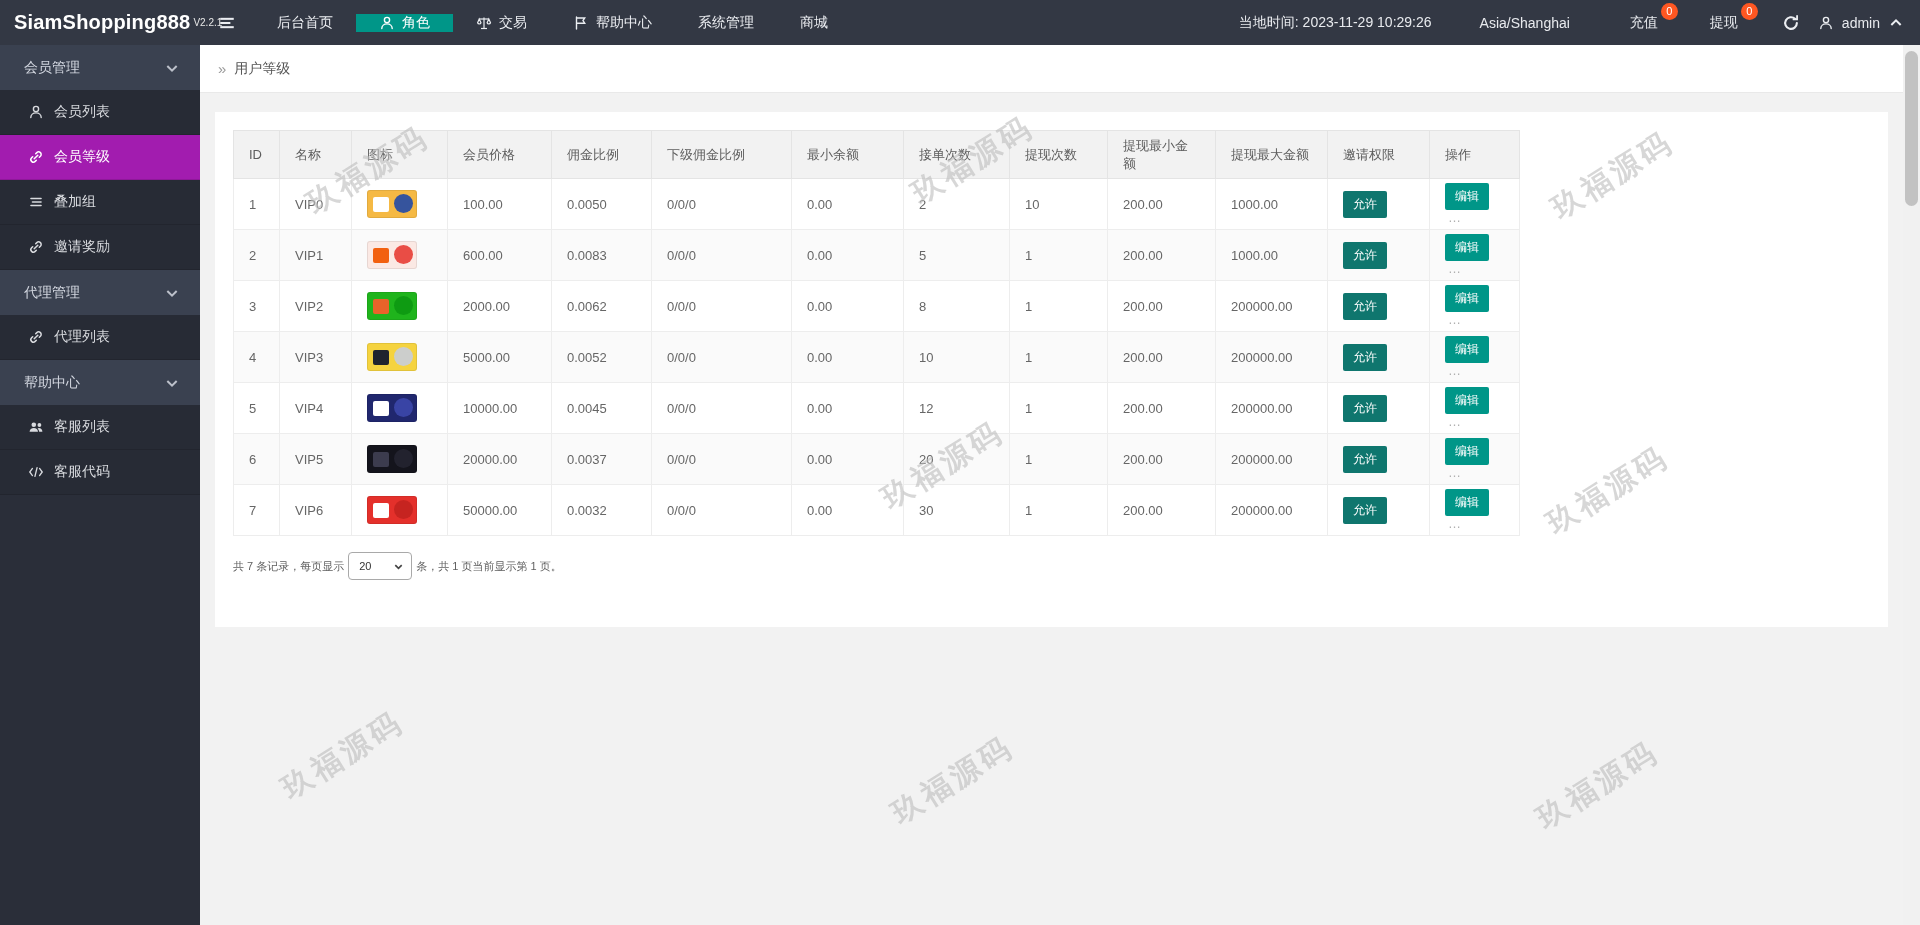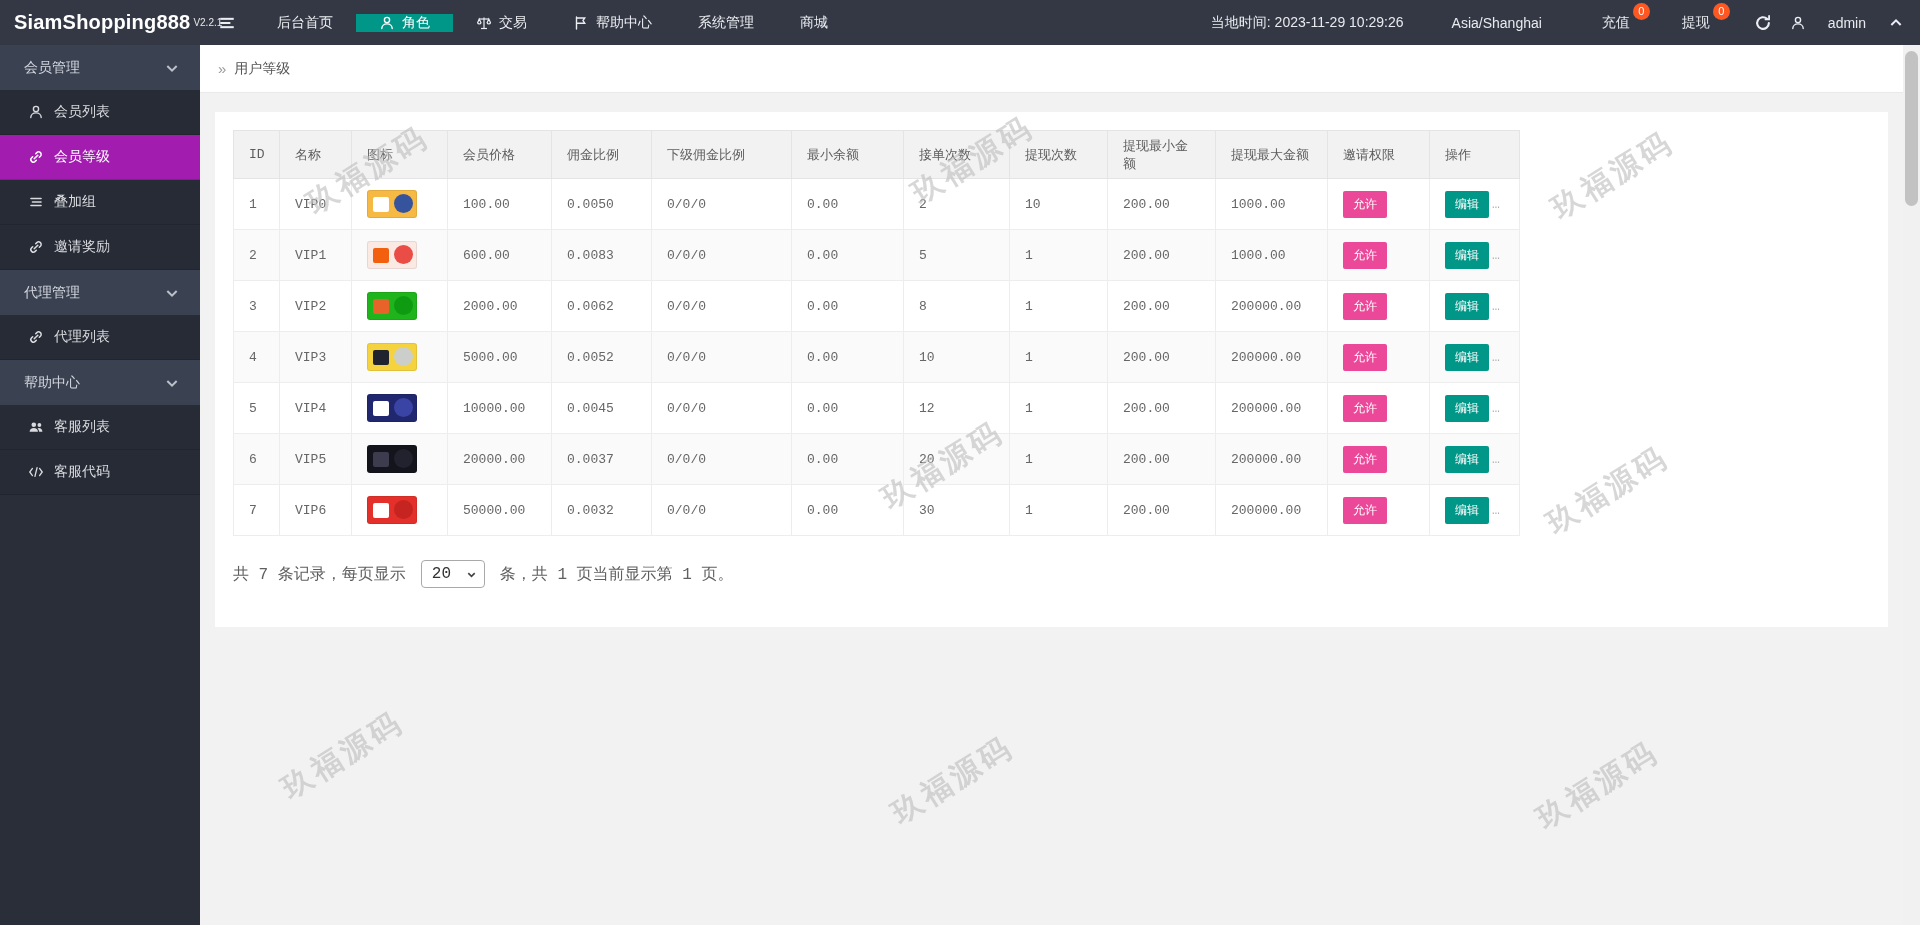--- a/index.html
+++ b/index.html
@@ -24,21 +24,21 @@
   .nav-item.icon-only { padding:0 18px; }
   .top-right { margin-left:auto; display:flex; align-items:center; padding-right:16px; color:#e8eaee; }
   .time-label { font-size:14px; margin-right:26px;margin-left:8px; }
   .tz-label { font-size:14px; margin-right:34px;margin-left:22px; }
   .badge-item { position:relative; padding:0 16px; margin:0 10px; cursor:pointer; }
   .badge {
     position:absolute; top:-11px; right:-4px; min-width:17px; height:17px; line-height:17px;
     background:#ff5722; color:#fff; font-size:11px; border-radius:9px; text-align:center; padding:0 4px;
   }
   .refresh-btn { margin:0 18px; cursor:pointer; display:flex; align-items:center; }
-  .user-box { display:flex; align-items:center; gap:22px; cursor:pointer; }
+  .user-box { display:flex; align-items:center; gap:8px; cursor:pointer; }
   .icon { display:inline-flex; width:16px; height:16px; align-items:center; justify-content:center; }
   .icon svg { width:100%; height:100%; }
   .icon-lg { width:18px; height:18px; }
   
   .sidebar {
     position:absolute; left:0; top:45px; width:200px; height:880px;
     background:#2a2e39; z-index:15;
   }
   .side-group {
     height:45px; background:#3a4150; color:#d3d7e0; display:flex; align-items:center;
@@ -53,44 +53,43 @@
   
   .main { position:absolute; left:200px; top:45px; width:1703px; height:880px; }
   .crumb-bar {
     height:48px; background:#fff; border-bottom:1px solid #e9e9e9;
     display:flex; align-items:center; padding-left:18px; color:#545454;
   }
   .crumb-mark { color:#9a9a9a; margin-right:8px; font-size:15px; }
   .card {
     margin:19px 15px 0 15px; background:#fff; min-height:515px; padding:18px 18px 30px 18px;
     position:relative;
-    font-family:Liberation Mono, monospace;
   }
   table.grid { border-collapse:collapse; table-layout:fixed; width:1286px; font-size:13px; }
   .grid th {
     background:#f2f2f2; color:#5c5c5c; font-weight:normal; text-align:left;
     height:48px; padding:0 15px; border:1px solid #e4e4e4; font-size:13px;
   }
   .grid td {
     height:51px; padding:0 15px; border:1px solid #ededed; color:#666; background:#fff;
   }
   .grid tr.even td { background:#fafafa; }
   .vip-img {
     width:50px; height:28px; border-radius:3px; position:relative; overflow:hidden;
     box-shadow:0 0 0 1px rgba(0,0,0,0.08) inset;
   }
   .vip-img .blob { position:absolute; left:6px; top:7px; width:16px; height:15px; border-radius:2px; }
   .vip-img .circ { position:absolute; right:4px; top:4px; width:19px; height:19px; border-radius:50%; opacity:.95; }
   .btn { border:none; color:#fff; font-size:12px; padding:5px 10px; border-radius:2px; cursor:pointer;
          font-family:inherit; }
-  .btn-blue { background:#ec4899; }
+  .btn-blue { background:#0f766e; }
   .btn-green { background:#009688; }
   .more-dots { color:#b0b0b0; margin-left:3px; letter-spacing:1px; }
   
-  .pager { margin-top:24px; display:flex; align-items:center; color:#5f5f5f; font-size:16px; gap:11px; }
+  .pager { margin-top:16px; display:flex; align-items:center; color:#5f5f5f; font-size:11px; gap:0; }
   .fake-select {
     width:64px; height:28px; border:1px solid #a9a9a9; border-radius:4px; background:#fff;
     display:inline-flex; align-items:center; padding:0 7px 0 10px; color:#333; cursor:pointer;
     justify-content:space-between; margin:0 4px;
   }
   .fake-select .chev { color:#444; }
   
   .wm-layer { position:absolute; left:0; top:0; width:1920px; height:925px; pointer-events:none; z-index:40; }
   .watermark {
     position:absolute; transform:rotate(-32deg); font-size:30px; font-weight:bold;

